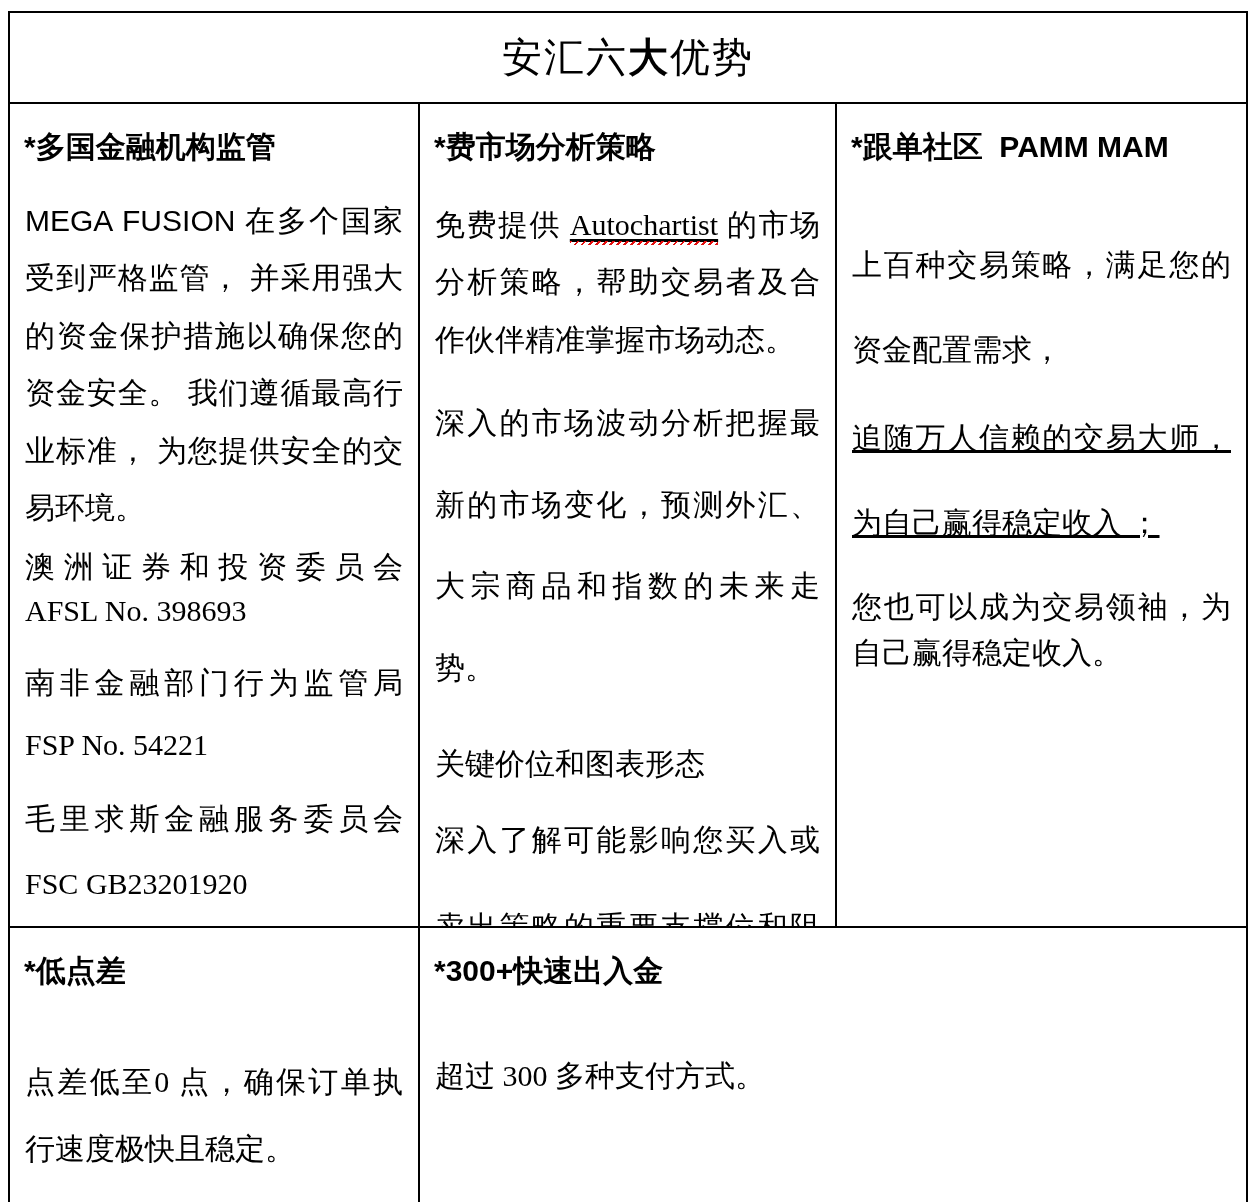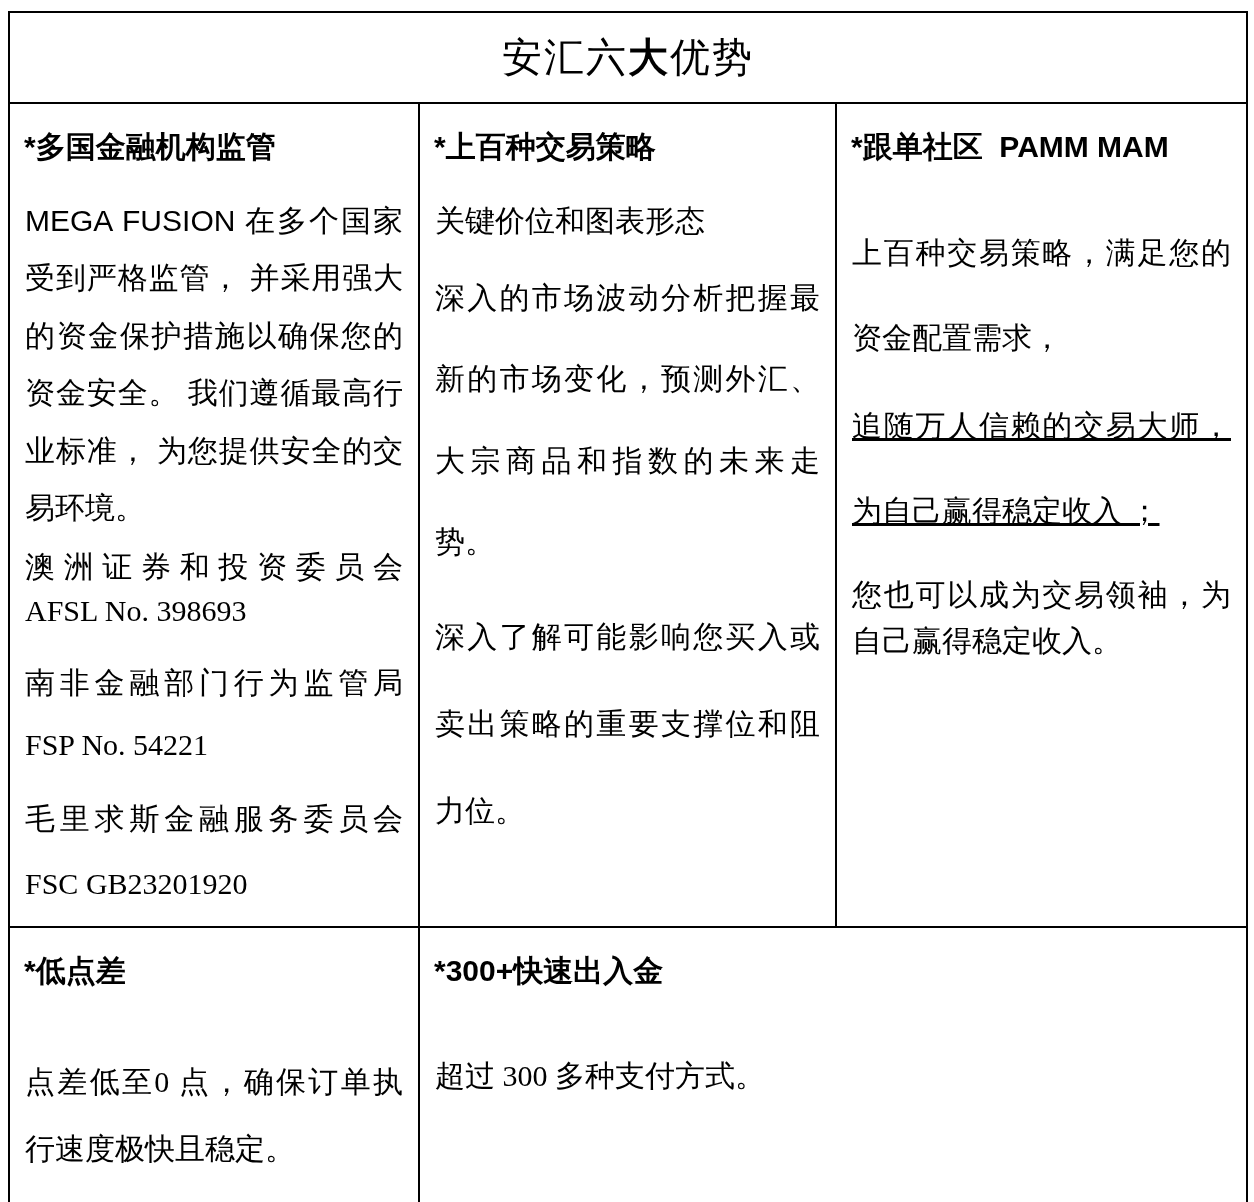--- a/index.html
+++ b/index.html
@@ -31,21 +31,21 @@
   .c1 .p2{line-height:1.45;margin-top:8px;}
   .c1 .p3{line-height:2.05;margin-top:20px;}
   .c1 .p4{line-height:2.15;margin-top:12px;}
   
   .c2 .hd{margin-bottom:30px;}
   .c2 .p1{line-height:1.92;}
   .c2 .p2{line-height:2.72;margin-top:14px;}
   .c2 .p3{line-height:1.5;margin-top:32px;}
   .c2 .p4{line-height:2.9;margin-top:10px;}
   
-  .c3 .hd{margin-bottom:44px;}
+  .c3 .hd{margin-bottom:56px;}
   .c3 .p1{line-height:2.85;}
   .c3 .p2{line-height:2.85;margin-top:2px;text-decoration:underline;}
   .c3 .p3{line-height:1.55;margin-top:18px;}
   
   .c4 .hd{margin-bottom:58px;}
   .c4 .p1{line-height:2.25;}
   
   .c5 .hd{margin-bottom:22px;}
   .c5 .p1{line-height:1.6;}
   
@@ -66,23 +66,24 @@
 
     <div class="cell c1 b-r b-b">
       <p class="hd"><span>*多国</span><span class="h-light">金</span><span>融机构监管</span></p>
       <p class="para p1"><span class="sans">MEGA FUSION</span><span> 在多个国家受到严格监管， 并采用强大的资金保护措施以确保您的资金安全。 我们遵循最高行业标准， 为您提供安全的交易环境。</span></p>
       <p class="para p2">澳洲证券和投资委员会 AFSL No. 398693</p>
       <p class="para p3">南非金融部门行为监管局 FSP No. 54221</p>
       <p class="para p4">毛里求斯金融服务委员会 FSC GB23201920</p>
     </div>
 
     <div class="cell c2 b-r b-b">
-      <p class="hd"><span>*上百种交易策略</span></p>
+      <p class="hd"><span>*费市场分析策略</span></p>
+      <p class="para p1"><span>免费提供 </span><span class="squiggle">Autochartist</span><span> 的市场分析策略，帮助交易者及合作伙伴精准掌握市场动态。</span></p>
+      <p class="para p2">深入的市场波动分析把握最新的市场变化，预测外汇、大宗商品和指数的未来走势。</p>
       <p class="para p3">关键价位和图表形态</p>
-      <p class="para p2">深入的市场波动分析把握最新的市场变化，预测外汇、大宗商品和指数的未来走势。</p>
       <p class="para p4">深入了解可能影响您买入或卖出策略的重要支撑位和阻力位。</p>
     </div>
 
     <div class="cell c3 b-b">
       <p class="hd"><span>*跟单社区  PAMM MAM</span></p>
       <p class="para p1">上百种交易策略，满足您的资金配置需求，</p>
       <p class="para p2">追随万人信赖的交易大师，为自己赢得稳定收入 ；</p>
       <p class="para p3">您也可以成为交易领袖，为自己赢得稳定收入。</p>
     </div>
 

